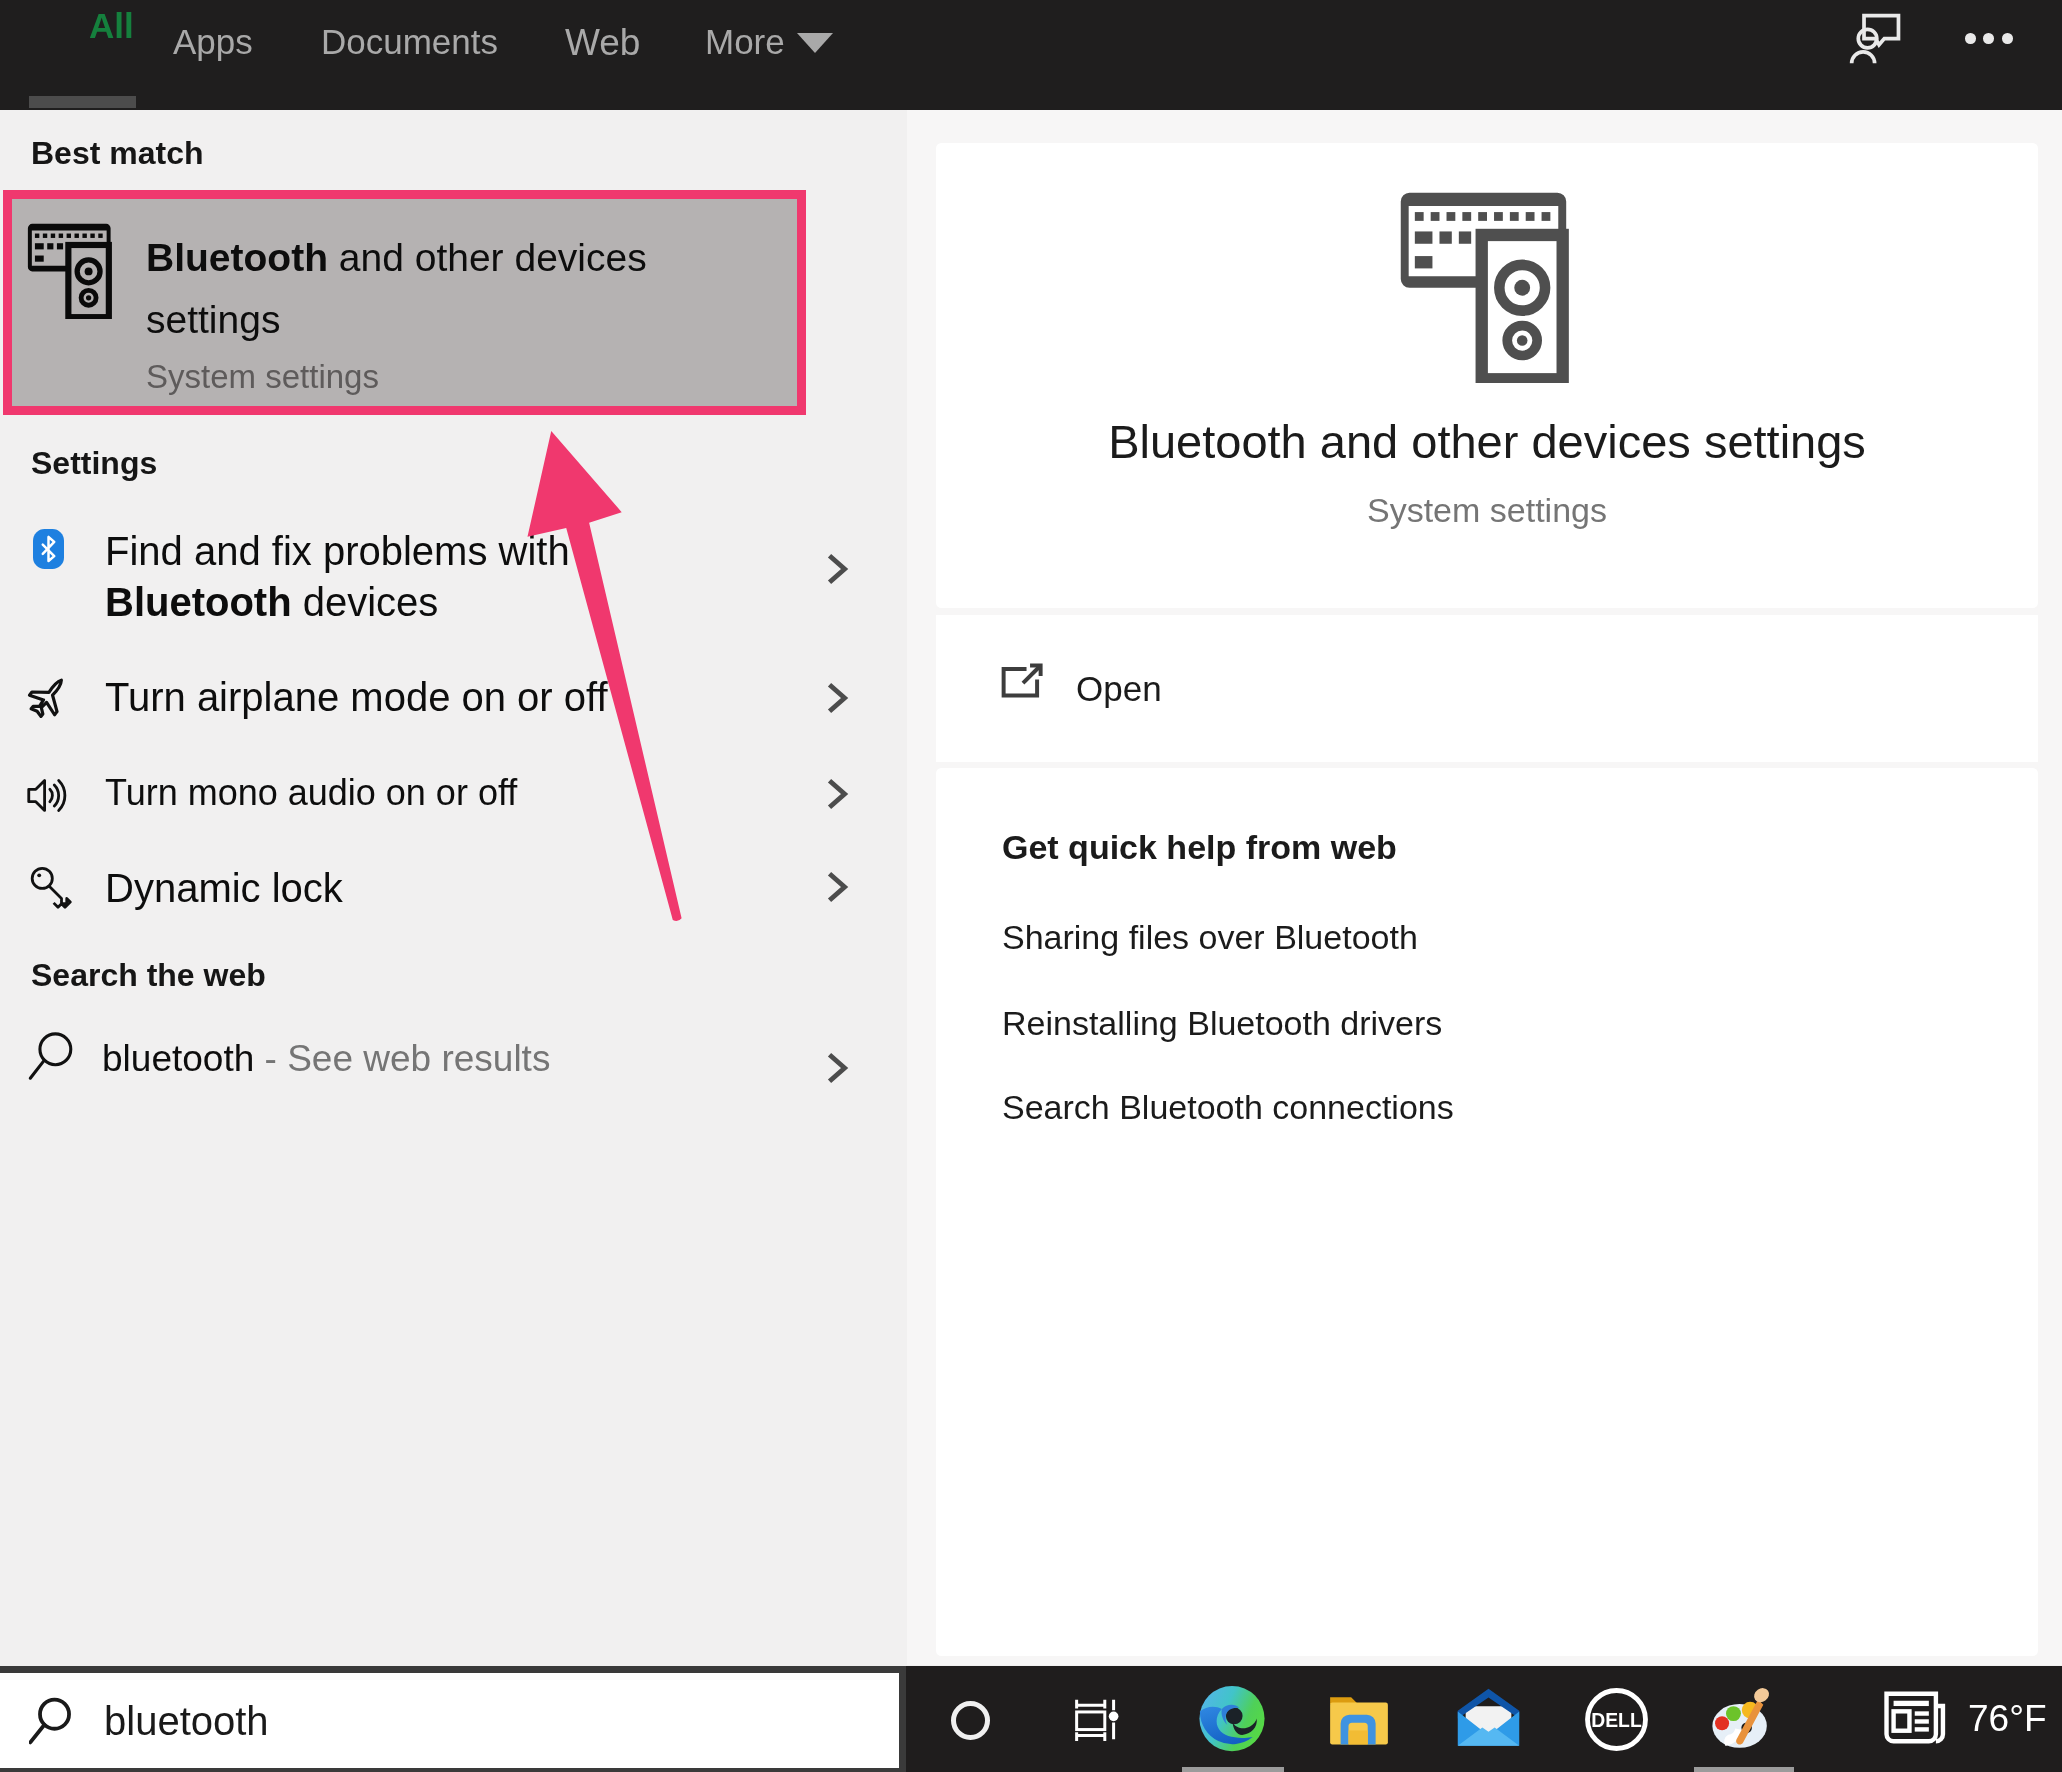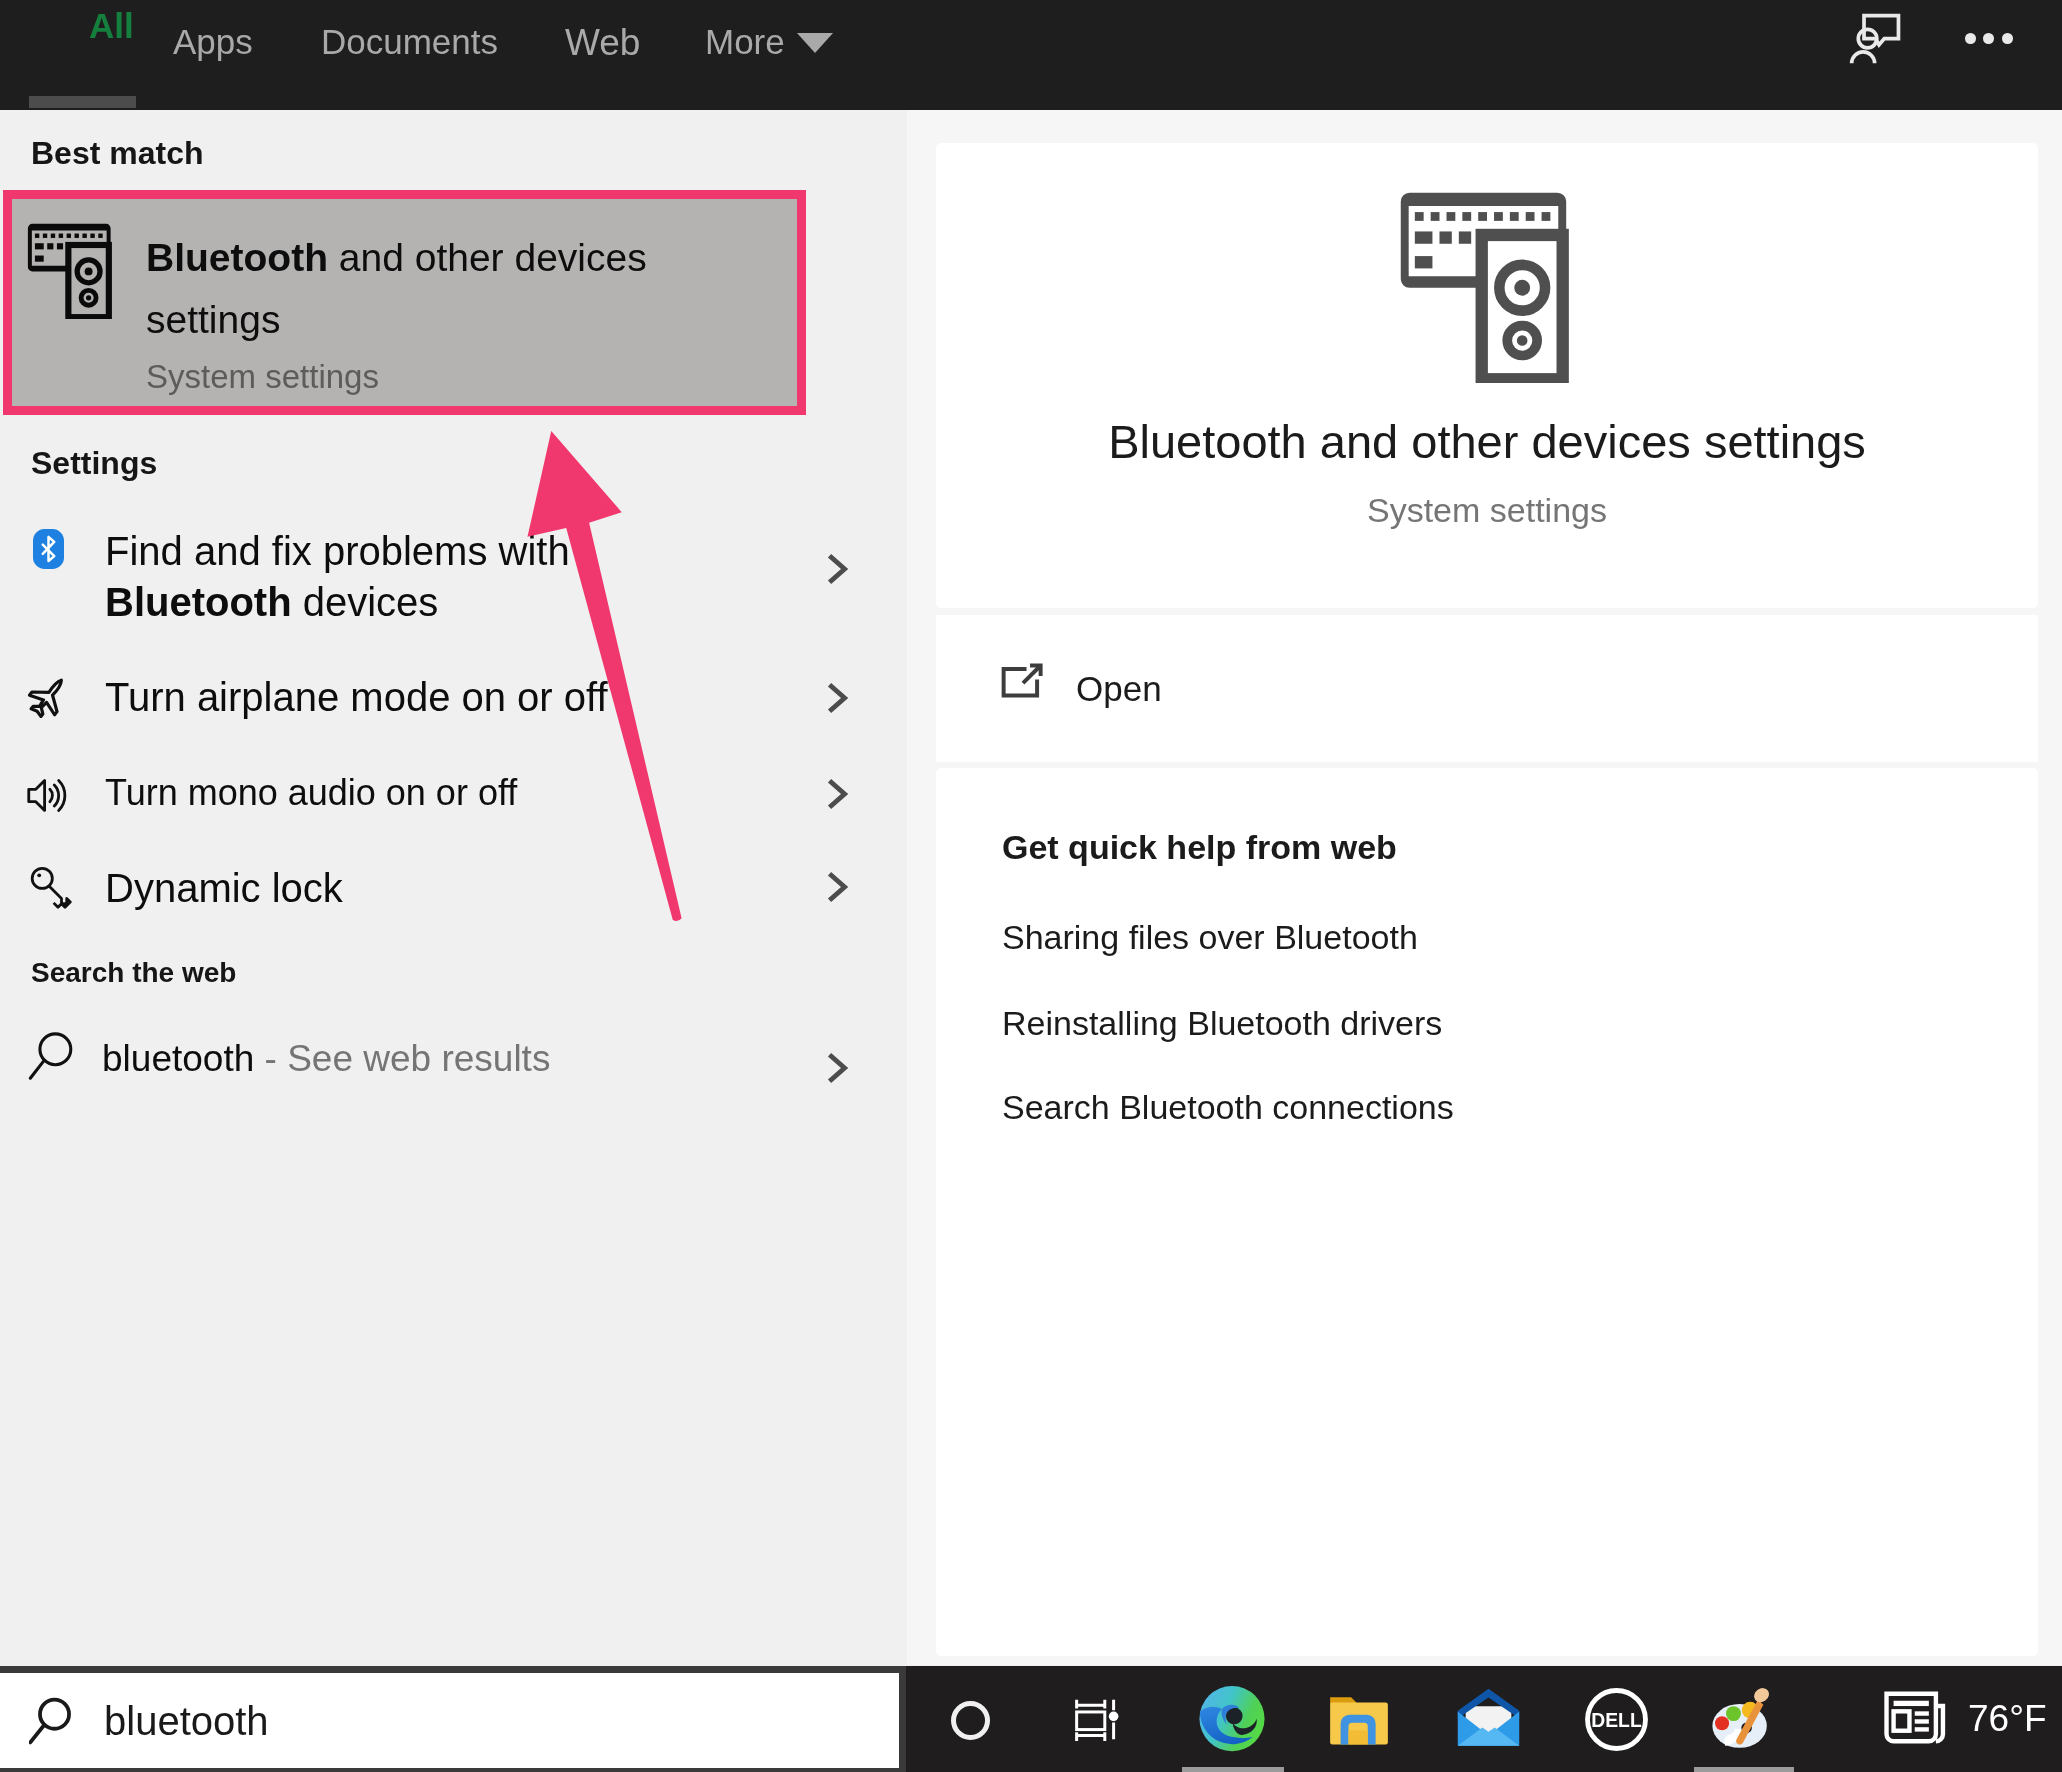--- a/index.html
+++ b/index.html
@@ -145,21 +145,21 @@
 
 <svg class="abs" style="left:30px;top:866px;" width="42" height="44" viewBox="0 0 48 50">
  <g fill="none" stroke="#111" stroke-width="3.2" stroke-linejoin="round">
   <circle cx="14" cy="14" r="11.5"></circle>
   <circle cx="10.5" cy="10.5" r="2.2" fill="#111" stroke="none"></circle>
   <path d="M22 23 l14 14 l0 6 l6 0 l0 -6 l4 4 l-6 6 l-4 -4 l-4 4 l-5 -5"></path>
  </g>
 </svg>
 <div class="abs" style="left:105px;top:866px;font-size:40px;color:#0d0d0d;">Dynamic lock</div>
 
-<div class="abs b" style="left:31px;top:957px;font-size:28px;color:#161616;">Search the web</div>
+<div class="abs b" style="left:31px;top:957px;font-size:32px;color:#161616;">Search the web</div>
 
 <svg class="abs" style="left:26.5px;top:1030px;" width="49" height="53" viewBox="0 0 50 55">
  <g fill="none" stroke="#111" stroke-width="3.2">
   <circle cx="29" cy="20" r="16"></circle>
   <path d="M17 32 L3 50" stroke-linecap="round"></path>
  </g>
 </svg>
 <div class="abs" style="left:102px;top:1038px;font-size:37px;color:#0d0d0d;">bluetooth <span style="color:#757575;">- See web results</span></div>
 
 <svg class="abs" style="left:826px;top:552px;" width="23" height="34" viewBox="0 0 26 38">

